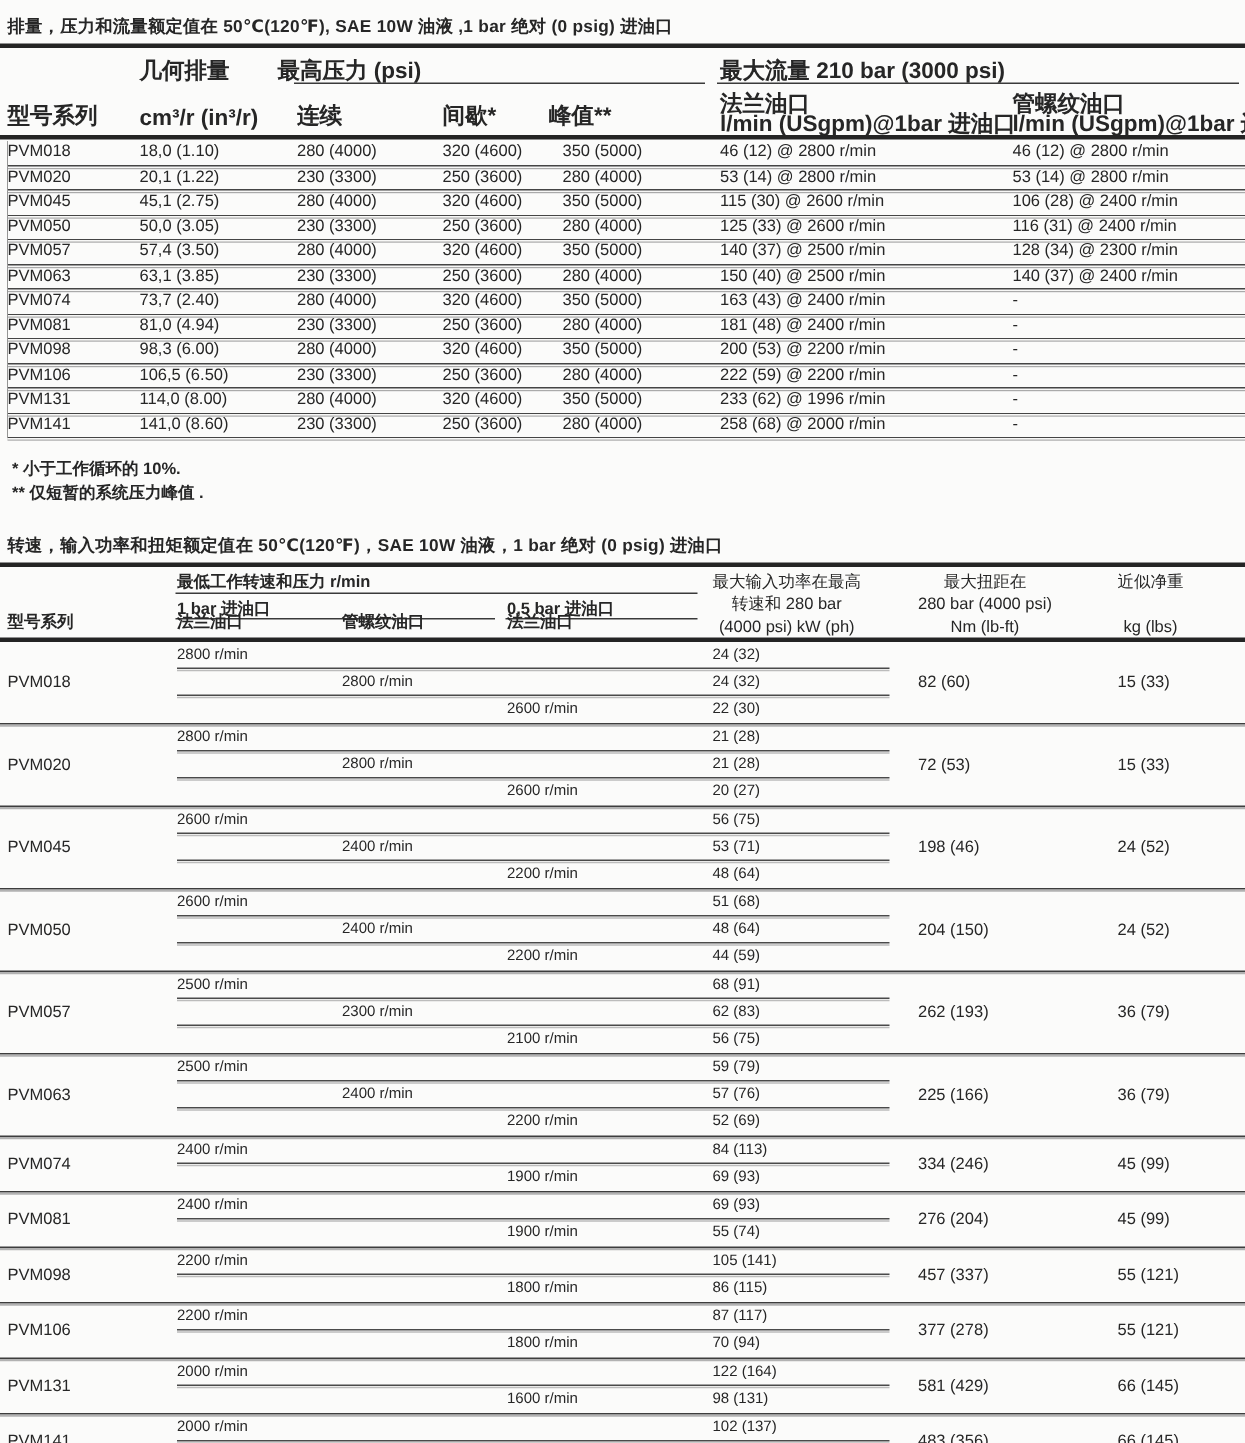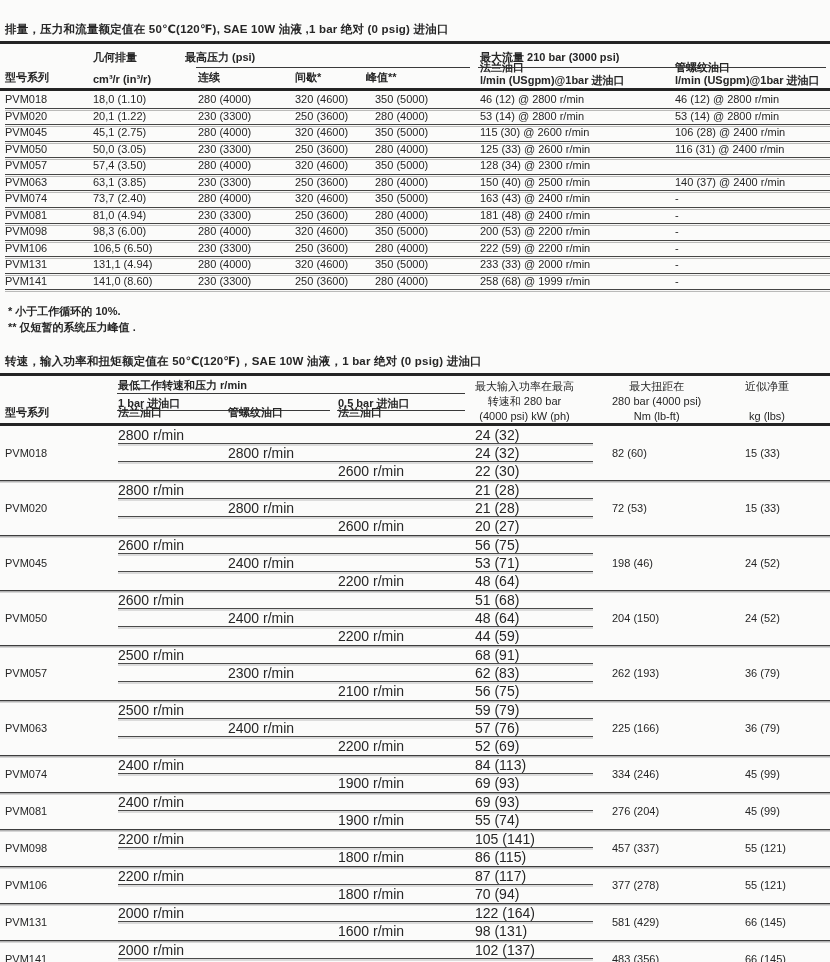--- a/index.html
+++ b/index.html
@@ -1,23 +1,23 @@
 <!DOCTYPE html>
 <html><head>
 <meta charset="utf-8">
 <style>
   * { margin:0; padding:0; box-sizing:border-box; }
   html,body { width:830px; background:#fbfbfa; }
   body { height:962px; overflow:hidden; font-family:"Liberation Sans","DejaVu Sans",sans-serif; color:#262626; }
-  .page { position:relative; width:830px; height:962px; padding-top:19px; }
+  .page { position:relative; width:830px; height:962px; padding-top:7px; }
 
   .doc-title { font-size:11.5px; font-weight:bold; padding:3px 2px 4px 5px; border-bottom:3px solid #242424; letter-spacing:.2px; }
 
   
-  .t1-header { position:relative; height:47px; border-bottom:3px solid #242424; font-size:11px; }
+  .t1-header { position:relative; height:61px; border-bottom:3px solid #242424; font-size:15px; }
   .t1-header .grp { position:absolute; top:6px; font-weight:bold; white-space:nowrap; }
   .t1-header .rule { position:absolute; top:23px; height:0; border-bottom:1.5px solid #3a3a3a; }
   .t1-header .colh { position:absolute; bottom:3px; font-weight:bold; white-space:nowrap; }
   .t1-header .colh2 { position:absolute; bottom:1px; font-weight:bold; white-space:nowrap; line-height:13px; }
 
   .t1-body { padding-left:5px; }
   .t1-row { display:grid; grid-template-columns:88px 105px 97px 80px 105px 195px auto; height:16.5px; line-height:16.5px; font-size:11px; box-shadow:0 1px 0 #454545, 0 2px 0 #f7f7f6, 0 2.8px 0 #aaaaaa; }
   .t1-row > div { white-space:nowrap; overflow:hidden; }
 
   .footnotes { margin:14px 0 0 8px; font-size:11px; line-height:16px;font-weight:bold; }
@@ -25,21 +25,21 @@
   
   .t2-title { margin-top:16px; }
   .t2-header { position:relative; height:50px; border-bottom:3px solid #242424; font-size:11px;text-align:center; }
   .t2-header .grp { position:absolute; font-weight:bold; white-space:nowrap; }
   .t2-header .rule { position:absolute; height:0; border-bottom:1.5px solid #3a3a3a; }
   .t2-header .colh { position:absolute; bottom:3px; font-weight:bold; white-space:nowrap; }
   .t2-header .multih { position:absolute; top:3px; font-weight:normal; white-space:pre-line; line-height:15px; }
 
   .t2-block { position:relative; border-bottom:1px solid #3d3d3d; box-shadow:0 1.5px 0 #b2b2b2; }
   .t2-model { position:absolute; left:5px; top:50%; transform:translateY(-50%); font-size:11px; }
-  .t2-subrow { position:relative; height:18px; line-height:18px; font-size:14px; }
+  .t2-subrow { position:relative; height:18px; line-height:18px; font-size:10px; }
   .t2-subrow.sep::after { content:""; position:absolute; left:118px; right:237px; bottom:0; border-bottom:1px solid #4a4a4a; box-shadow:0 1.5px 0 #bcbcbc; }
   .t2-speed { position:absolute; white-space:nowrap; }
   .t2-speed.col1 { left:118px; } .t2-speed.col2 { left:228px; } .t2-speed.col3 { left:338px; }
   .t2-power { position:absolute; left:475px; white-space:nowrap; }
   .t2-torque { position:absolute; left:612px; top:50%; transform:translateY(-50%); font-size:11px; white-space:nowrap; }
   .t2-weight { position:absolute; left:745px; top:50%; transform:translateY(-50%); font-size:11px; white-space:nowrap; }
 </style>
 </head>
 <body>
 
@@ -99,20 +99,21 @@
         <div>280 (4000)</div>
         <div>125 (33) @ 2600 r/min</div>
         <div>116 (31) @ 2400 r/min</div>
       </div>
       <div class="t1-row">
         <div>PVM057</div>
         <div>57,4 (3.50)</div>
         <div>280 (4000)</div>
         <div>320 (4600)</div>
         <div>350 (5000)</div>
+        <div>140 (37) @ 2500 r/min</div>
         <div>128 (34) @ 2300 r/min</div>
       </div>
       <div class="t1-row">
         <div>PVM063</div>
         <div>63,1 (3.85)</div>
         <div>230 (3300)</div>
         <div>250 (3600)</div>
         <div>280 (4000)</div>
         <div>150 (40) @ 2500 r/min</div>
         <div>140 (37) @ 2400 r/min</div>
@@ -148,34 +149,34 @@
         <div>PVM106</div>
         <div>106,5 (6.50)</div>
         <div>230 (3300)</div>
         <div>250 (3600)</div>
         <div>280 (4000)</div>
         <div>222 (59) @ 2200 r/min</div>
         <div>-</div>
       </div>
       <div class="t1-row">
         <div>PVM131</div>
-        <div>131,1 (4.94)</div>
-        <div>280 (4000)</div>
-        <div>320 (4600)</div>
-        <div>350 (5000)</div>
-        <div>233 (33) @ 2000 r/min</div>
+        <div>114,0 (8.00)</div>
+        <div>280 (4000)</div>
+        <div>320 (4600)</div>
+        <div>350 (5000)</div>
+        <div>233 (62) @ 1996 r/min</div>
         <div>-</div>
       </div>
       <div class="t1-row">
         <div>PVM141</div>
         <div>141,0 (8.60)</div>
         <div>230 (3300)</div>
         <div>250 (3600)</div>
         <div>280 (4000)</div>
-        <div>258 (68) @ 1999 r/min</div>
+        <div>258 (68) @ 2000 r/min</div>
         <div>-</div>
       </div>
     </div>
 
   <div class="footnotes">
     <div>* 小于工作循环的 10%.</div>
     <div>** 仅短暂的系统压力峰值 .</div>
   </div>
 
   <div class="doc-title t2-title">转速，输入功率和扭矩额定值在 50℃(120℉)，SAE 10W 油液，1 bar 绝对 (0 psig) 进油口</div>

